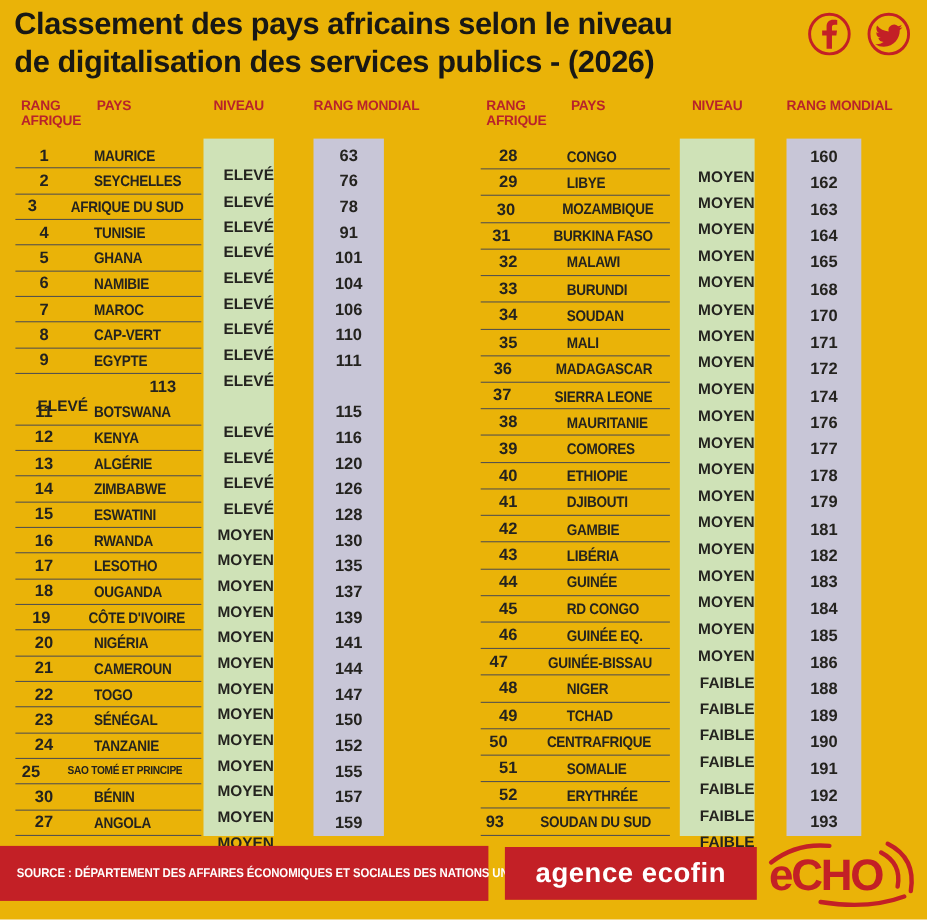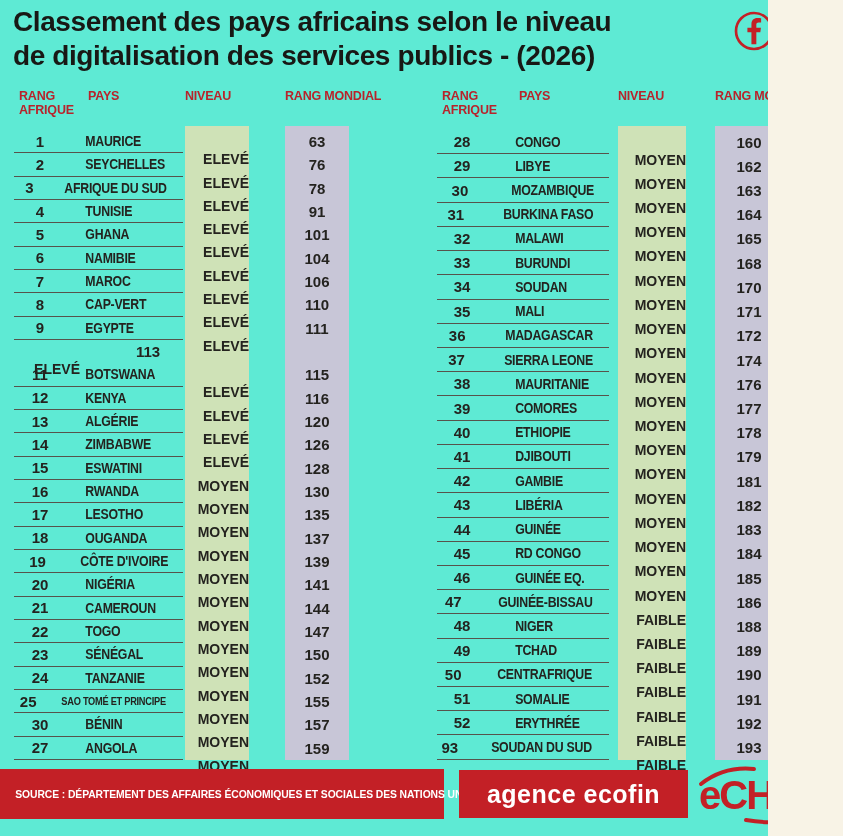--- a/index.html
+++ b/index.html
@@ -1,16 +1,16 @@
 <!DOCTYPE html>
 <html><head>
 <meta charset="utf-8">
 <style>
   html,body{margin:0;padding:0;background:#f8f3e6;overflow:hidden;}
-  .canvas{position:relative;width:768px;height:836px;background:#5eead4;
+  .canvas{position:relative;width:843px;height:836px;background:#eab308;
           font-family:"Liberation Sans",sans-serif;color:#24231f;overflow:hidden;}
 
   
   .title{position:absolute;left:13px;top:5px;font-size:28px;font-weight:800;
          color:#181815;line-height:34px;letter-spacing:-0.4px;}
 
   
   .social{position:absolute;left:734px;top:11px;display:flex;gap:14px;}
   .icon-circle{width:40px;height:40px;display:block;}
   .icon-circle svg{width:40px;height:40px;display:block;}
@@ -25,21 +25,21 @@
   .s-rm{left:715px;width:68px;}
 
   
   .t-left {left:14px; --rank-w:52px;--country-w:117px;--gap1:2px;--niveau-w:64px;--gap2:36px;--mondial-w:64px;--row-h:23.333px;--cpad:22px;}
   .t-right{left:437px;--rank-w:50px;--country-w:122px;--gap1:9px;--niveau-w:68px;--gap2:29px;--mondial-w:68px;--row-h:24.231px;--cpad:32px;}
 
   .thead{position:absolute;top:90px;display:flex;color:#b8232b;font-weight:700;
          font-size:12.5px;line-height:13.5px;letter-spacing:-0.2px;}
   .thead .h-rank{width:var(--rank-w);padding-left:5px;box-sizing:border-box;}
   .thead .h-pays{width:var(--country-w);padding-left:var(--cpad);box-sizing:border-box;}
-  .thead .h-niveau{width:var(--niveau-w);margin-left:var(--gap1);}
+  .thead .h-niveau{width:var(--niveau-w);margin-left:var(--gap1);text-align:center;}
   .thead .h-mondial{margin-left:var(--gap2);white-space:nowrap;}
 
   .tbody{position:absolute;top:130px;display:flex;flex-direction:column;}
   .row{display:flex;align-items:center;height:var(--row-h);}
   .lc{display:flex;align-items:center;align-self:stretch;
       width:calc(var(--rank-w) + var(--country-w));box-sizing:border-box;
       border-bottom:1px solid #57534b;}
   .cell{font-weight:700;color:#24231f;}
   .cell.rank{width:var(--rank-w);text-align:center;font-size:15px;}
   .cell.country{flex:1;padding-left:var(--cpad);font-size:14px;letter-spacing:-0.3px;

